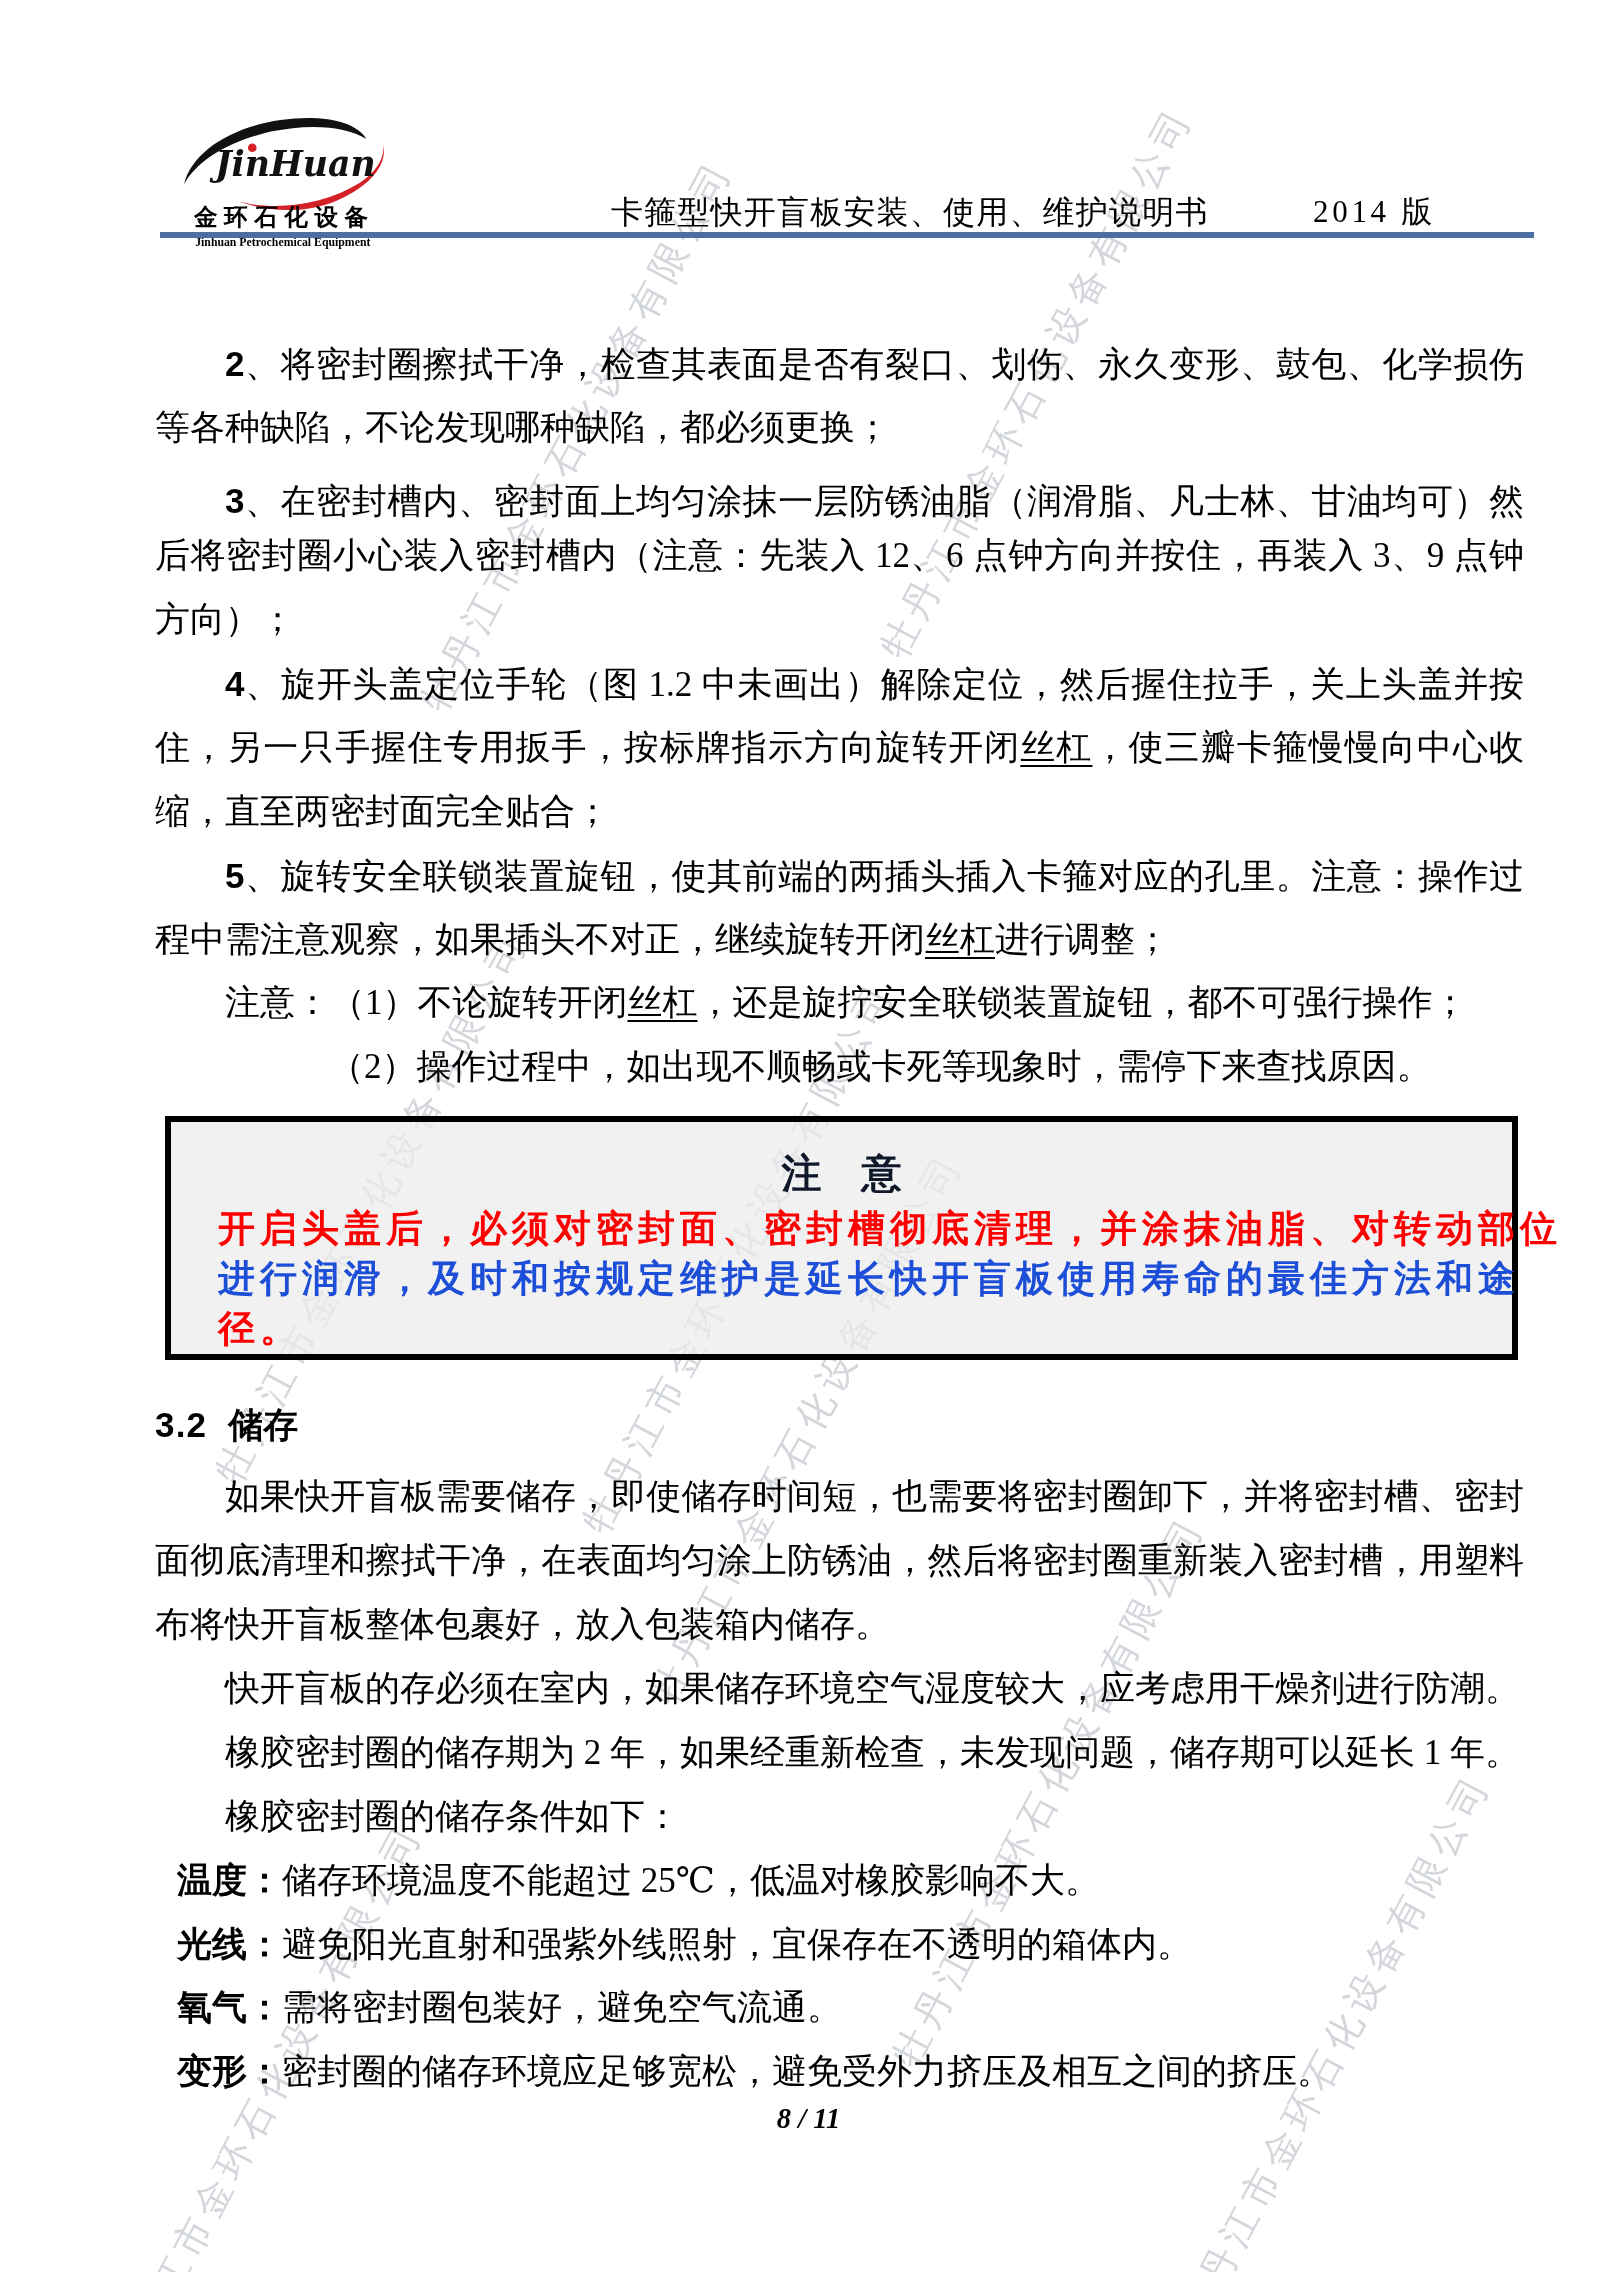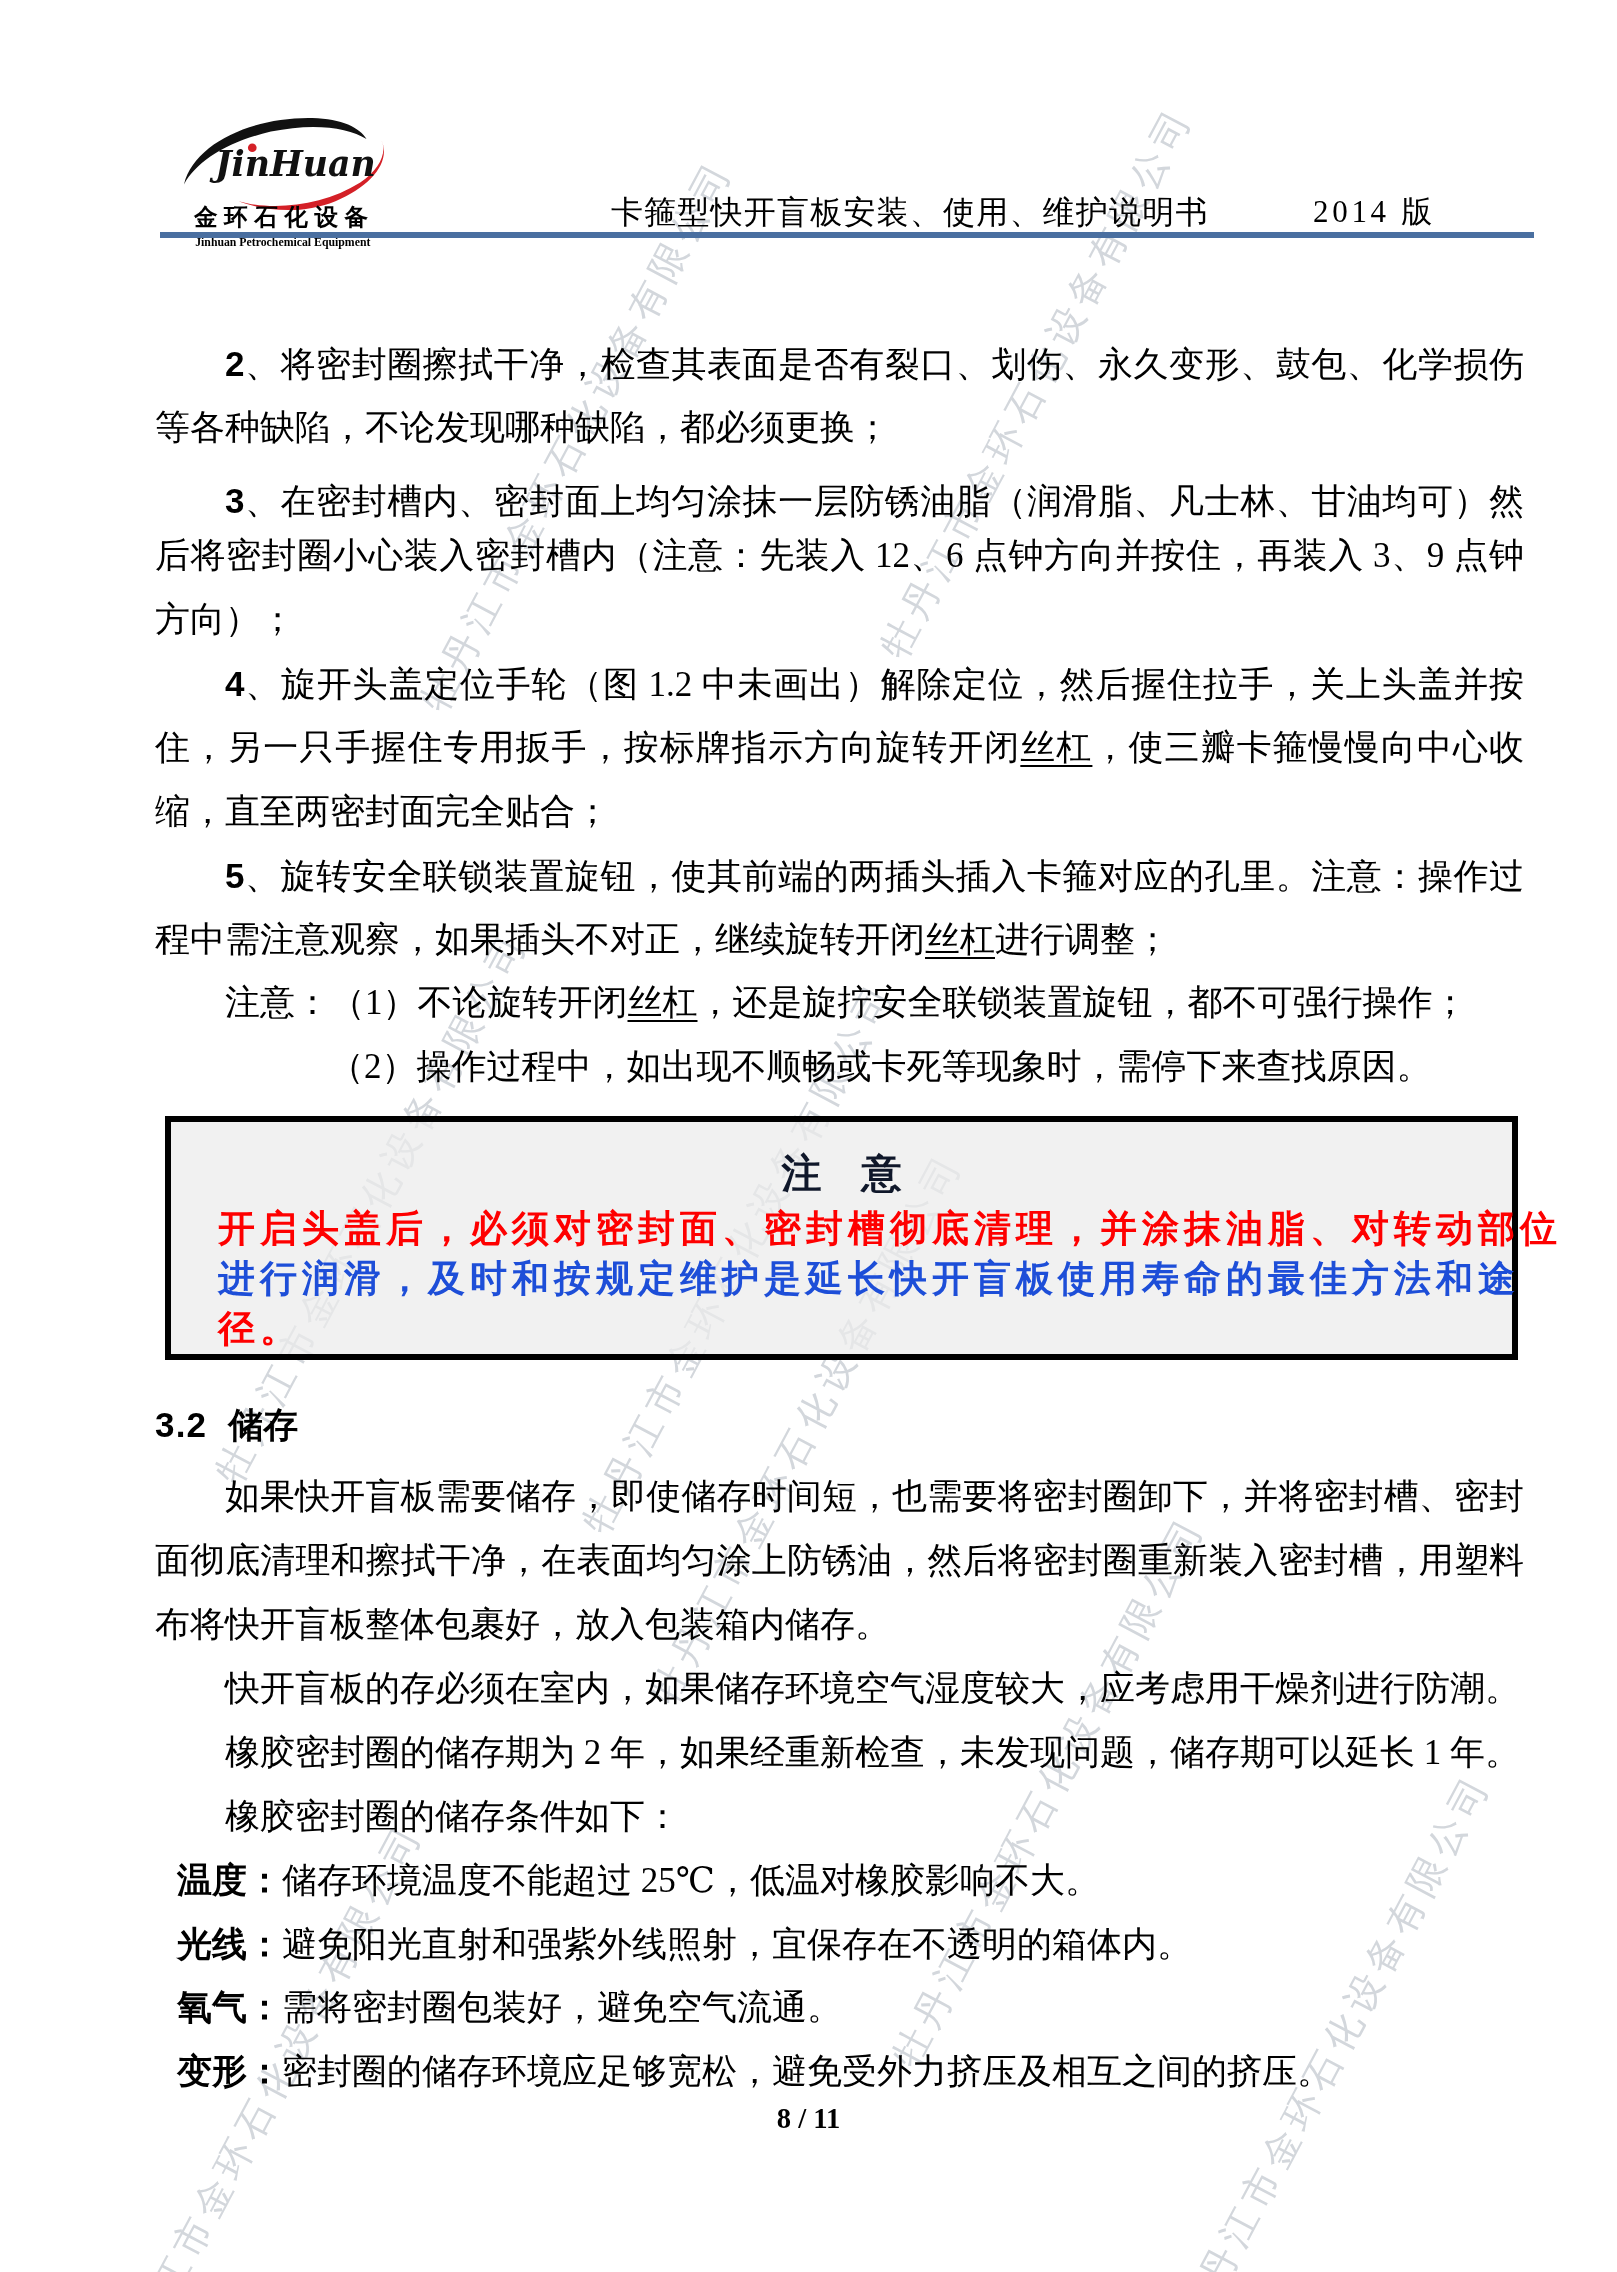--- a/index.html
+++ b/index.html
@@ -28,21 +28,21 @@
                 font-family:"Liberation Sans","DejaVu Sans",sans-serif;}
   .notice-body{margin-top:5px;padding-left:16px;padding-right:8.7px;}
   .notice-line{font-size:37px;line-height:50px;font-weight:bold;letter-spacing:5px;
                font-family:Liberation Mono, monospace;white-space:nowrap;margin-left:31px;}
   
   .sec-head{position:absolute;left:155px;top:1402px;font-size:35px;font-weight:bold;
             font-family:"Liberation Sans","DejaVu Sans",sans-serif;white-space:nowrap;}
   .sec-head .num{letter-spacing:1.2px;margin-right:21px;}
   
   .footer{position:absolute;left:0;top:2103px;width:1617px;text-align:center;
-          font-size:28.6px;font-weight:bold;}
+          font-size:28.6px;font-weight:bold;font-style:italic;}
 </style>
 </head>
 <body>
 
 <div class="page">
 
   <div id="wm-layer">
       <div class="wm" style="left: 372px; top: 1207px; color: rgb(211, 215, 220);">牡丹江市金环石化设备有限公司</div>
       <div class="wm" style="left: 577px; top: 435px; color: rgb(211, 215, 220);">牡丹江市金环石化设备有限公司</div>
       <div class="wm" style="left: 807px; top: 1428px; color: rgb(211, 215, 220);">牡丹江市金环石化设备有限公司</div>

